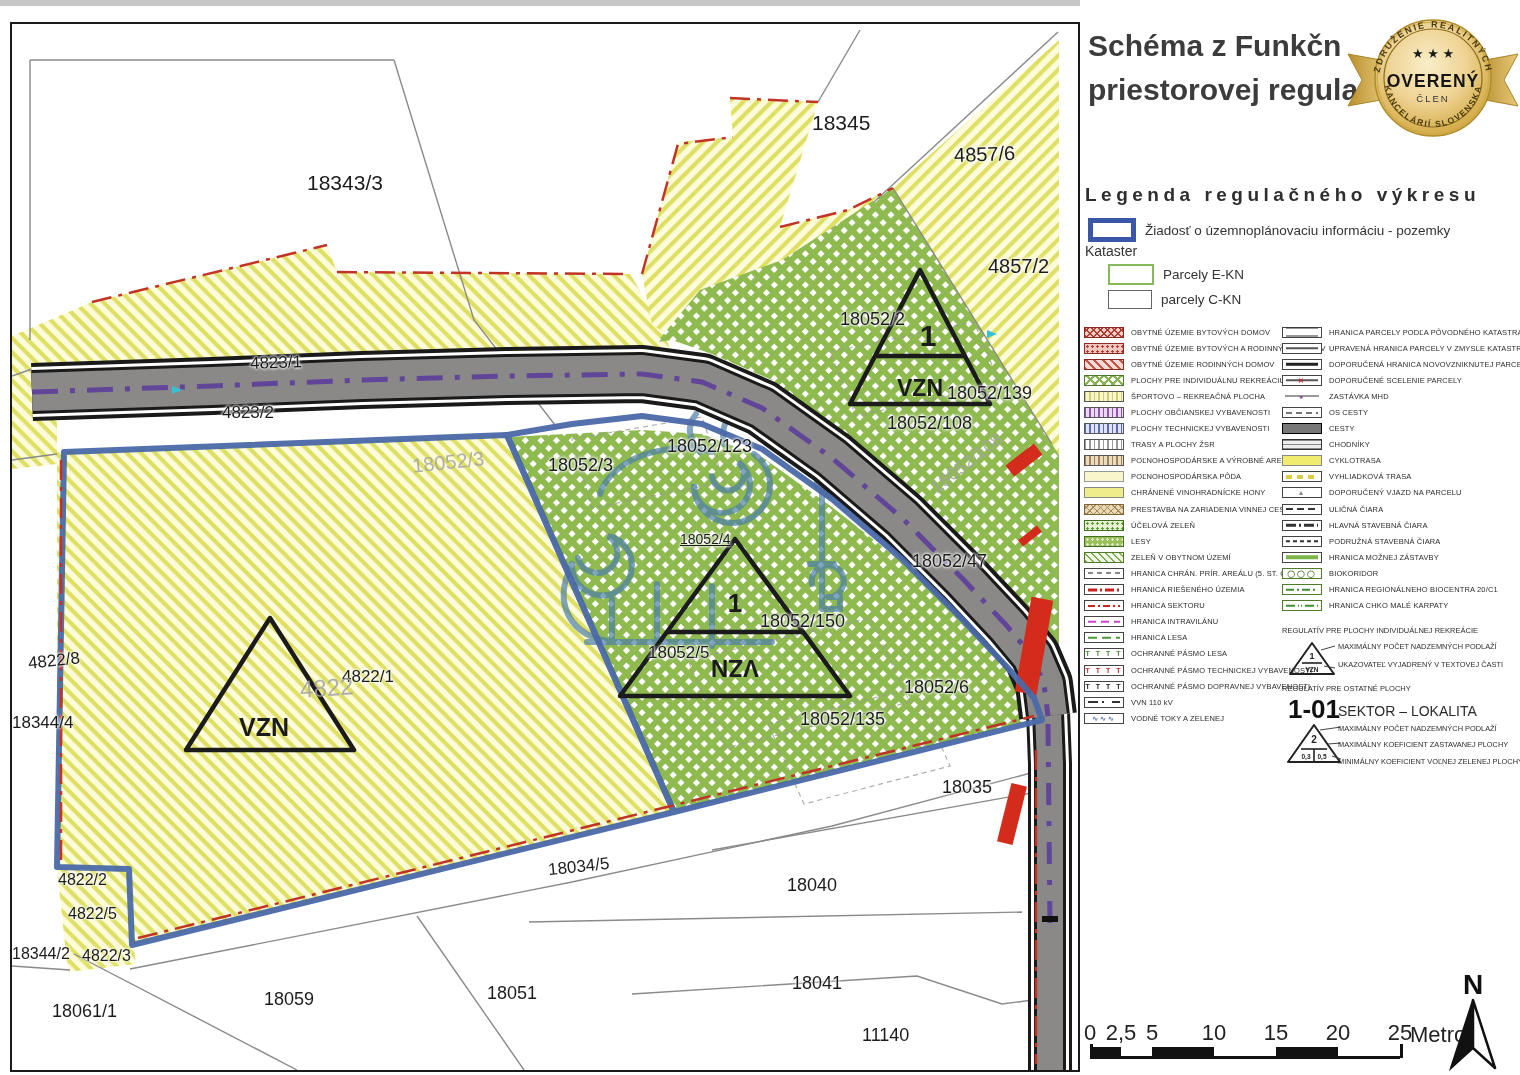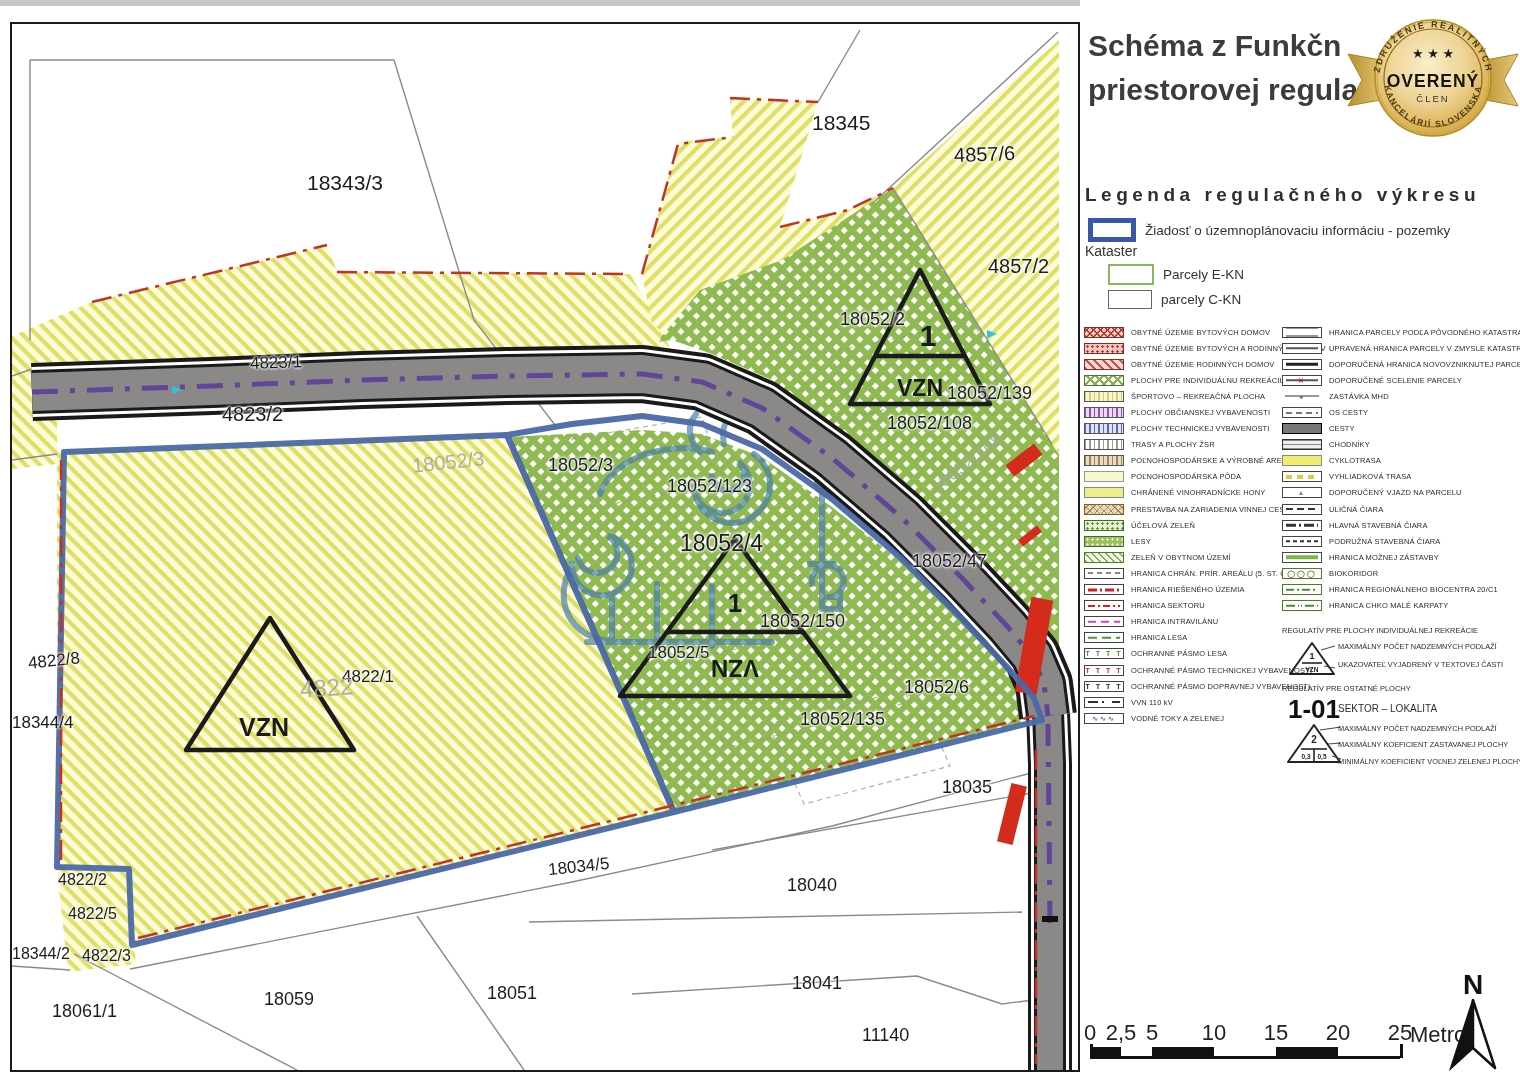--- a/index.html
+++ b/index.html
@@ -215,24 +215,24 @@
     </svg>
     <div id="map-labels">
         <div class="maplabel" style="left: 295px; top: 148px; font-size: 21px;">18343/3</div>
         <div class="maplabel" style="left: 800px; top: 88px; font-size: 21px;">18345</div>
         <div class="maplabel" style="left: 942px; top: 120px; font-size: 20px; transform: rotate(-2deg);">4857/6</div>
         <div class="maplabel" style="left: 976px; top: 232px; font-size: 20px;">4857/2</div>
         <div class="maplabel" style="left: 828px; top: 286px; font-size: 18px;">18052/2</div>
         <div class="maplabel" style="left: 935px; top: 360px; font-size: 18px;">18052/139</div>
         <div class="maplabel" style="left: 875px; top: 390px; font-size: 18px;">18052/108</div>
         <div class="maplabel" style="left: 238px; top: 330px; font-size: 17px; transform: rotate(-2deg);">4823/1</div>
-        <div class="maplabel" style="left: 210px; top: 380px; font-size: 20px;">4823/2</div>
-        <div class="maplabel" style="left: 655px; top: 413px; font-size: 18px; margin-top: 40px;">18052/123</div>
+        <div class="maplabel" style="left: 210px; top: 380px; font-size: 17px;">4823/2</div>
+        <div class="maplabel" style="left: 655px; top: 413px; font-size: 18px;">18052/123</div>
         <div class="maplabel" style="left: 536px; top: 432px; font-size: 18px;">18052/3</div>
-        <div class="maplabel" style="left: 668px; top: 508px; font-size: 23px;">18052/4</div>
+        <div class="maplabel" style="left: 668px; top: 508px; font-size: 14px; text-decoration: underline;">18052/4</div>
         <div class="maplabel" style="left: 900px; top: 528px; font-size: 18px;">18052/47</div>
         <div class="maplabel" style="left: 748px; top: 588px; font-size: 18px;">18052/150</div>
         <div class="maplabel" style="left: 636px; top: 620px; font-size: 17px;">18052/5</div>
         <div class="maplabel" style="left: 892px; top: 654px; font-size: 18px;">18052/6</div>
         <div class="maplabel" style="left: 788px; top: 686px; font-size: 18px;">18052/135</div>
         <div class="maplabel" style="left: 16px; top: 628px; font-size: 17px; transform: rotate(-6deg);">4822/8</div>
         <div class="maplabel" style="left: 0px; top: 690px; font-size: 17px;">18344/4</div>
         <div class="maplabel" style="left: 330px; top: 644px; font-size: 17px;">4822/1</div>
         <div class="maplabel" style="left: 46px; top: 848px; font-size: 16px;">4822/2</div>
         <div class="maplabel" style="left: 56px; top: 882px; font-size: 16px;">4822/5</div>
@@ -541,21 +541,21 @@
       <text x="24" y="19" font-size="9" font-weight="700" text-anchor="middle" fill="#222">1</text>
       <text x="24" y="32" font-size="6.5" font-weight="700" text-anchor="middle" fill="#222">VZN</text>
       <line x1="33" y1="10" x2="47" y2="6" stroke="#444" stroke-width="1"></line>
       <line x1="36" y1="26" x2="47" y2="28" stroke="#444" stroke-width="1"></line>
     </svg>
     <div class="note" style="left:258px;top:642px">MAXIMÁLNY POČET NADZEMNÝCH PODLAŽÍ</div>
     <div class="note" style="left:258px;top:660px">UKAZOVATEĽ VYJADRENÝ V TEXTOVEJ ČASTI</div>
 
     <div class="sect" style="left:202px;top:684px">REGULATÍV PRE OSTATNÉ PLOCHY</div>
     <div class="sector-code" style="left:208px;top:694px">1-01</div>
-    <div class="note" style="left:258px;top:703px;font-size:10px">SEKTOR – LOKALITA</div>
+    <div class="note" style="left:258px;top:703px;font-size:14px">SEKTOR – LOKALITA</div>
     <svg style="position:absolute;left:206px;top:722px" width="56" height="44" viewBox="0 0 56 44">
       <polygon points="28,3 54,40 2,40" fill="none" stroke="#222" stroke-width="2" stroke-linejoin="round"></polygon>
       <line x1="15" y1="27" x2="41" y2="27" stroke="#222" stroke-width="1.6"></line>
       <line x1="28" y1="27" x2="28" y2="40" stroke="#222" stroke-width="1.6"></line>
       <text x="28" y="21" font-size="10" font-weight="700" text-anchor="middle" fill="#222">2</text>
       <text x="20" y="37" font-size="6.5" font-weight="700" text-anchor="middle" fill="#222">0,3</text>
       <text x="36" y="37" font-size="6.5" font-weight="700" text-anchor="middle" fill="#222">0,5</text>
       <line x1="34" y1="8" x2="55" y2="5" stroke="#444" stroke-width="1"></line>
       <line x1="42" y1="22" x2="55" y2="21" stroke="#444" stroke-width="1"></line>
       <line x1="46" y1="34" x2="55" y2="37" stroke="#444" stroke-width="1"></line>

